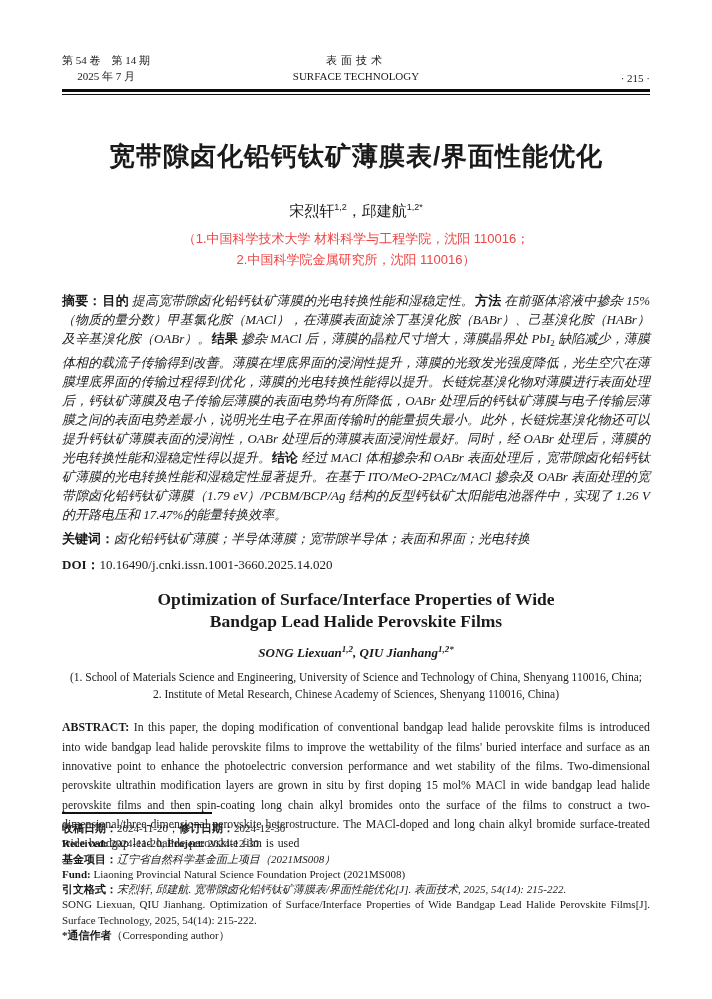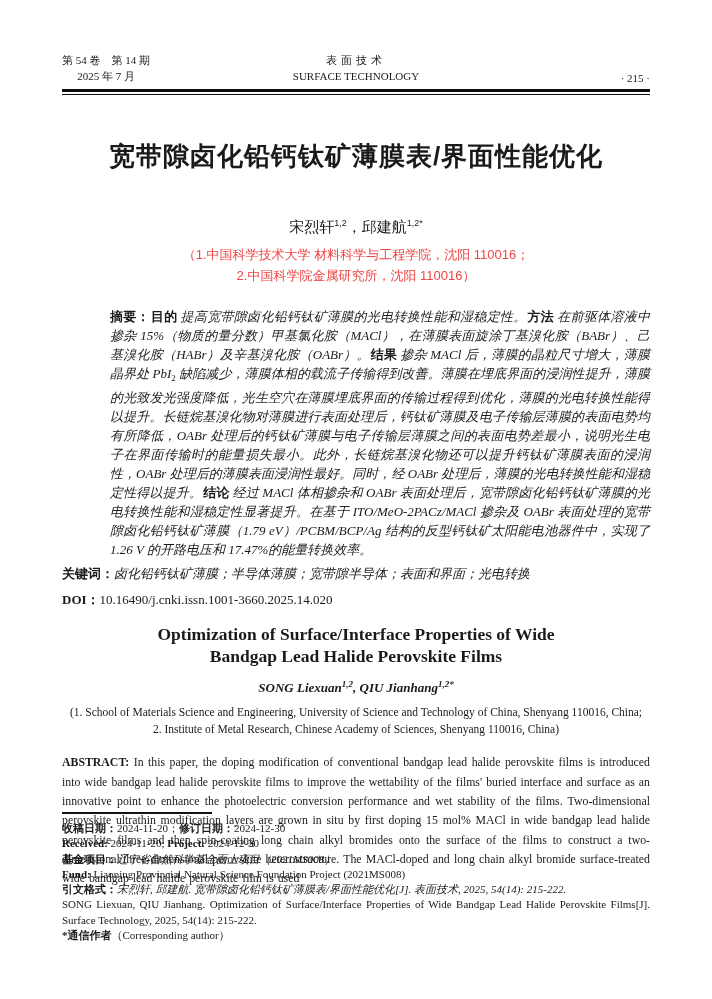--- a/index.html
+++ b/index.html
@@ -17,28 +17,28 @@
   .runhead { position: relative; height: 34px; font-size: 11px; line-height: 16px; }
   .runhead .left { position: absolute; left: 0; top: 0; text-align: center; }
   .runhead .center { position: absolute; left: 0; right: 0; top: 0; text-align: center; }
   .runhead .right { position: absolute; right: 0; bottom: 0; }
   .runhead .cn { letter-spacing: 4px; }
   .rule { margin-top: 3px; border-top: 3px solid #0d0d0d; border-bottom: 1px solid #0d0d0d; height: 6px; }
 
   
   .title-cn { margin-top: 44px; text-align: center; font-size: 26px; font-weight: 700;
               font-family: "Liberation Sans", "DejaVu Sans", sans-serif; letter-spacing: 1px; }
-  .authors-cn { margin-top: 44px; text-align: center; font-size: 15px;
+  .authors-cn { margin-top: 28px; text-align: center; font-size: 15px;
                 font-family: "Liberation Sans", "DejaVu Sans", sans-serif; }
   .authors-cn sup, .authors-en sup { font-size: 9px; }
   .affil-cn { margin-top: 7px; text-align: center; font-size: 13px; line-height: 21px;
               font-family: "Liberation Sans", "DejaVu Sans", sans-serif; color: #ef4444; }
 
   
-  .abstract-cn { margin-top: 21px; font-size: 13px; line-height: 19px; text-align: justify; margin-left: 48px; }
+  .abstract-cn { margin-top: 21px; font-size: 13px; line-height: 19px; text-align: justify; }
   .kai { font-style: italic; }
   .blabel { font-weight: 700; font-style: normal; font-family: "Liberation Sans", "DejaVu Sans", sans-serif; }
   .inlabel { font-weight: 700; font-style: normal; font-family: "Liberation Sans", "DejaVu Sans", sans-serif; padding: 0 3px 0 1px; }
   .meta-line { margin-top: 4px; font-size: 13px; line-height: 22px; }
   .meta-line .gap { display: inline-block; width: 22px; }
   sub.chem { font-size: 9px; vertical-align: -3px; font-style: inherit; }
 
   
   .title-en { margin-top: 12px; text-align: center; font-size: 17.5px; font-weight: 700; line-height: 22px; }
   .title-en .inner { display: inline-block; max-width: 440px; }

